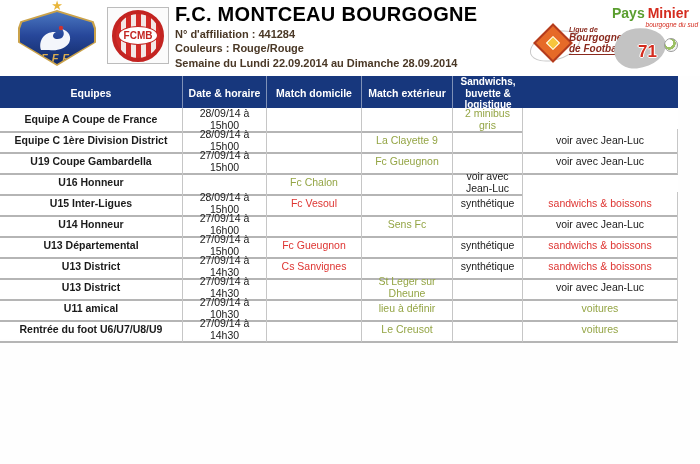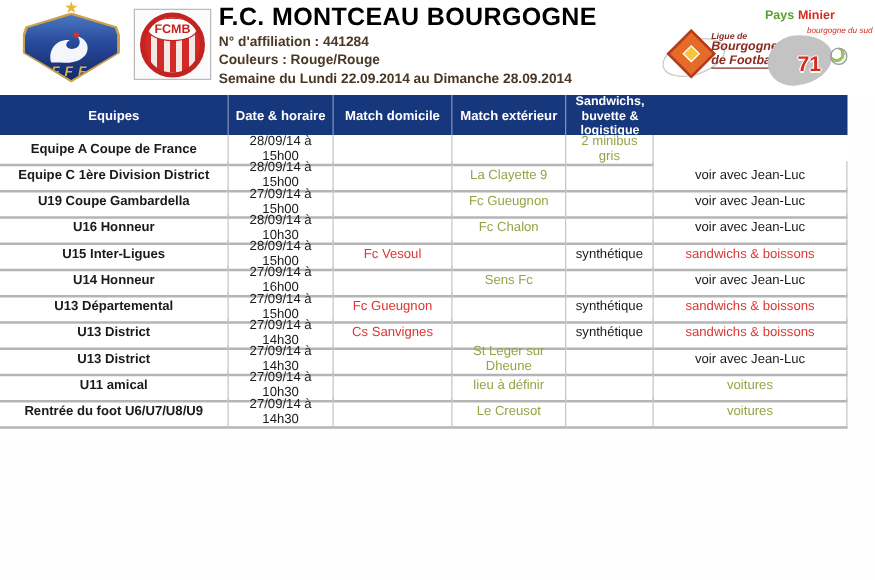--- a/index.html
+++ b/index.html
@@ -34,21 +34,21 @@
     clip-path:polygon(50% 0%,97% 20%,100% 32%,100% 58%,50% 100%,0% 58%,0% 32%,3% 20%);}
   .fff-rooster{position:absolute;left:15px;top:12px;width:44px;height:30px;}
   .fff-text{position:absolute;left:0;right:0;top:40px;text-align:center;
     color:#d9ad52;font-weight:bold;font-style:italic;font-size:11px;letter-spacing:4px;}
 
   
   .fcmb{position:absolute;left:107px;top:7px;width:62px;height:57px;background:#fbfbfb;
     border:1px solid #bcbcbc;display:flex;align-items:center;justify-content:center;}
   .fcmb-circle{width:52px;height:52px;border-radius:50%;border:4px solid #c32421;
     background:repeating-linear-gradient(90deg,#d22a26 0 5px,#f3e8e6 5px 10px);
-    display:flex;justify-content:center;overflow:hidden;}
+    display:flex;align-items:center;justify-content:center;overflow:hidden;}
   .fcmb-oval{width:40px;height:19px;background:#fff;border:1px solid #c32421;border-radius:50%;
     display:flex;align-items:center;justify-content:center;
     color:#c32421;font-weight:bold;font-size:10px;letter-spacing:0;}
 
   
   .titles{position:absolute;left:175px;top:0;width:430px;}
   .title{margin-top:3px;font-size:20px;font-weight:bold;color:#000;letter-spacing:0.3px;}
   .sub{font-size:11px;font-weight:bold;color:var(--brown);margin-top:2px;}
   .sub.week{margin-top:3px;}
 
@@ -59,21 +59,21 @@
   .diamond{position:absolute;left:8px;top:5px;width:28px;height:28px;transform:rotate(45deg);
     background:#e66a28;border:2px solid #b33b1e;}
   .diamond-in{position:absolute;left:7px;top:7px;width:10px;height:10px;background:#f7c53d;border:1px solid #fff;}
   .ligue-text{position:absolute;left:38px;top:2px;width:60px;color:#8a2a1e;font-style:italic;line-height:1.05;}
   .ligue-l1{font-size:7px;font-weight:bold;display:block;}
   .ligue-l2{font-size:10px;font-weight:bold;display:block;}
   .ligue-l3{font-size:10px;font-weight:bold;display:block;border-bottom:1px solid #8a2a1e;}
 
   
   .pays{position:absolute;left:612px;top:6px;width:86px;height:62px;}
-  .pays-title{font-size:10px;font-weight:bold;line-height:14px;white-space:nowrap;}
+  .pays-title{font-size:14px;font-weight:bold;line-height:14px;white-space:nowrap;}
   .pays-green{color:#5a9e2f;}
   .pays-red{color:#d42b1e;margin-left:3px;}
   .pays-sub{font-size:6.5px;font-style:italic;color:#d42b1e;text-align:right;margin-top:1px;}
   .map{position:absolute;left:2px;top:22px;width:52px;height:40px;background:#c3c3c3;
     border-radius:45% 55% 60% 40% / 55% 45% 55% 45%;transform:rotate(-6deg);}
   .dept{position:absolute;left:26px;top:36px;font-size:17px;font-weight:bold;color:#d42b1e;
     text-shadow:-1px 0 #fff,1px 0 #fff,0 -1px #fff,0 1px #fff;}
   .ball{position:absolute;left:52px;top:32px;width:14px;height:14px;border-radius:50%;
     background:radial-gradient(circle at 35% 35%,#ffffff 35%,#9cc064 36% 58%,#f2f2f2 59%);
     border:1px solid #9a9a9a;}
@@ -182,21 +182,20 @@
     <div class="td c-equipe">U19 Coupe Gambardella</div>
     <div class="td c-date">27/09/14 à 15h00</div>
     <div class="td c-domicile"></div>
     <div class="td c-exterieur">Fc Gueugnon</div>
     <div class="td c-equipement"></div>
     <div class="td c-logistique t-black">voir avec Jean-Luc</div>
   </div>
 
   <div class="trow">
     <div class="td c-equipe">U16 Honneur</div>
-    <div class="td c-date">28/09/14 à 10h30</div>
     <div class="td c-domicile"></div>
     <div class="td c-exterieur">Fc Chalon</div>
     <div class="td c-equipement"></div>
     <div class="td c-logistique t-black">voir avec Jean-Luc</div>
   </div>
 
   <div class="trow">
     <div class="td c-equipe">U15 Inter-Ligues</div>
     <div class="td c-date">28/09/14 à 15h00</div>
     <div class="td c-domicile">Fc Vesoul</div>

